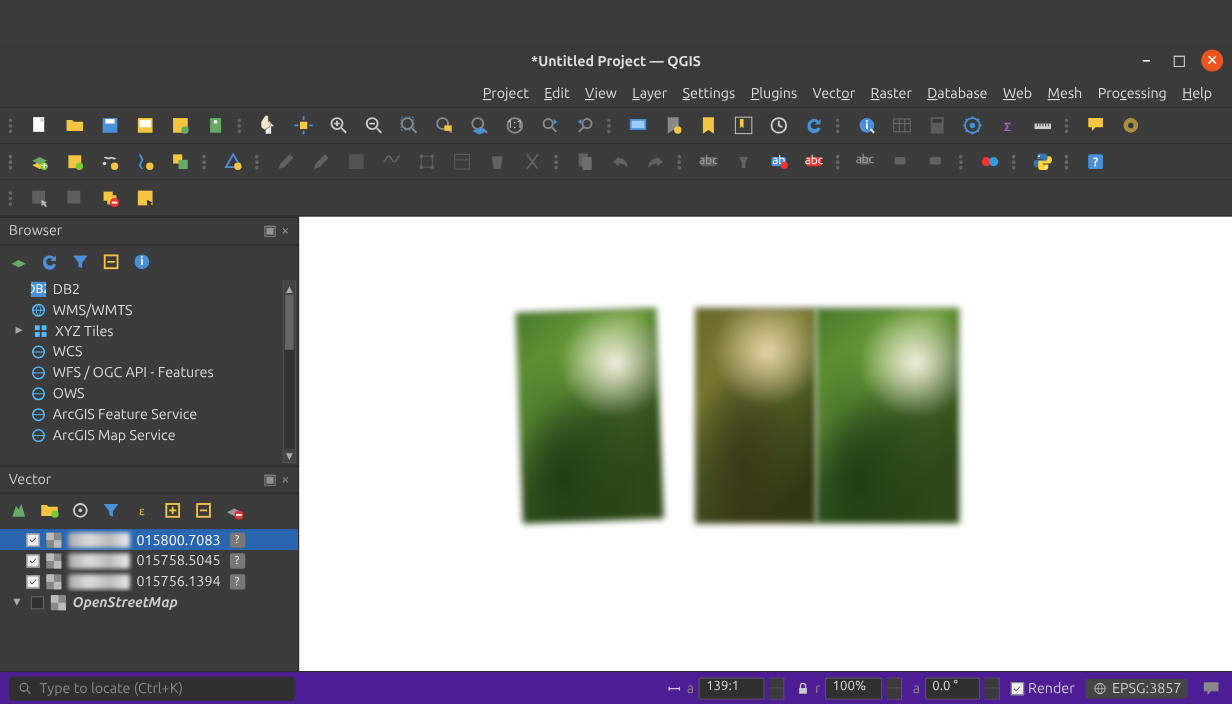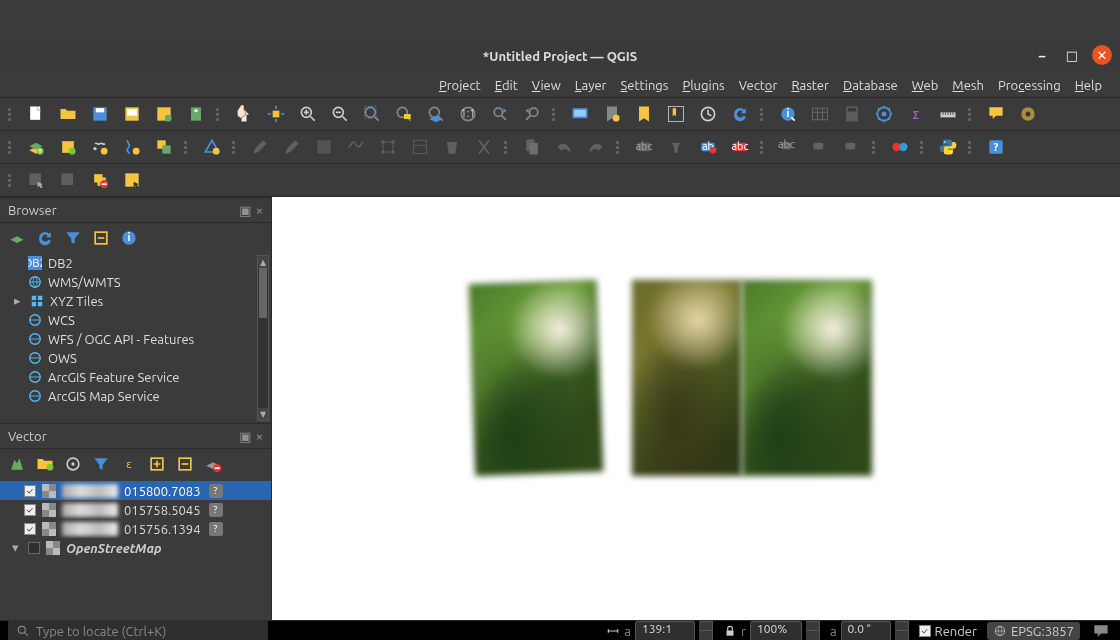--- a/index.html
+++ b/index.html
@@ -41,21 +41,21 @@
   radial-gradient(ellipse at 30% 80%, #1e3f16 0%, rgba(30,63,22,0) 55%),
   linear-gradient(135deg,#4a7a2a 0%, #6fa23a 35%, #3a5c20 55%, #2e4818 80%);
   filter:blur(3px); border:1px solid rgba(0,0,0,.2);
 }
 .photo.tinted div { background:
   radial-gradient(circle at 60% 20%, #e6d6a8 0%, rgba(230,214,168,0) 30%),
   radial-gradient(ellipse at 40% 75%, #3a3818 0%, rgba(58,56,24,0) 55%),
   linear-gradient(140deg,#6a6a2a 0%, #7a7a30 30%, #4a5820 55%, #2e3814 85%);
   filter:blur(3px); border:1px solid rgba(0,0,0,.25);
 }
-.statusbar { height:20px; background:#000000; border-top:1px solid #2a2a2a; display:flex; align-items:center; color:#ccc; padding:0 8px; gap:10px; }
+.statusbar { height:30px; background:#4c1d95; border-top:1px solid #2a2a2a; display:flex; align-items:center; color:#ccc; padding:0 8px; gap:10px; }
 .locator { flex:0 0 260px; display:flex; align-items:center; gap:6px; background:#2f2f2f; height:22px; padding:0 8px; border-radius:3px; color:#888; }
 .sb-field { display:flex; align-items:center; gap:4px; }
 .sb-input { background:#2f2f2f; color:#ddd; height:20px; padding:0 6px; border:1px solid #555; border-radius:2px; font-size:12px; }
 .spin { width:14px; height:20px; display:flex; flex-direction:column; border:1px solid #555; border-left:none; }
 .spin i { flex:1; display:block; background:#3a3a3a; }
 .spin i:first-child { border-bottom:1px solid #555; }
 .crs { background:#444; padding:2px 6px; border-radius:3px; display:flex; align-items:center; gap:4px; }
 .scrollbar { position:absolute; right:2px; top:2px; bottom:2px; width:12px; background:#333; border:1px solid #555; }
 .scrollbar .thumb { position:absolute; left:1px; right:1px; background:#666; }
 .scrollbar .arr { position:absolute; left:0; right:0; height:12px; background:#444; display:flex; align-items:center; justify-content:center; color:#aaa; font-size:8px; }

